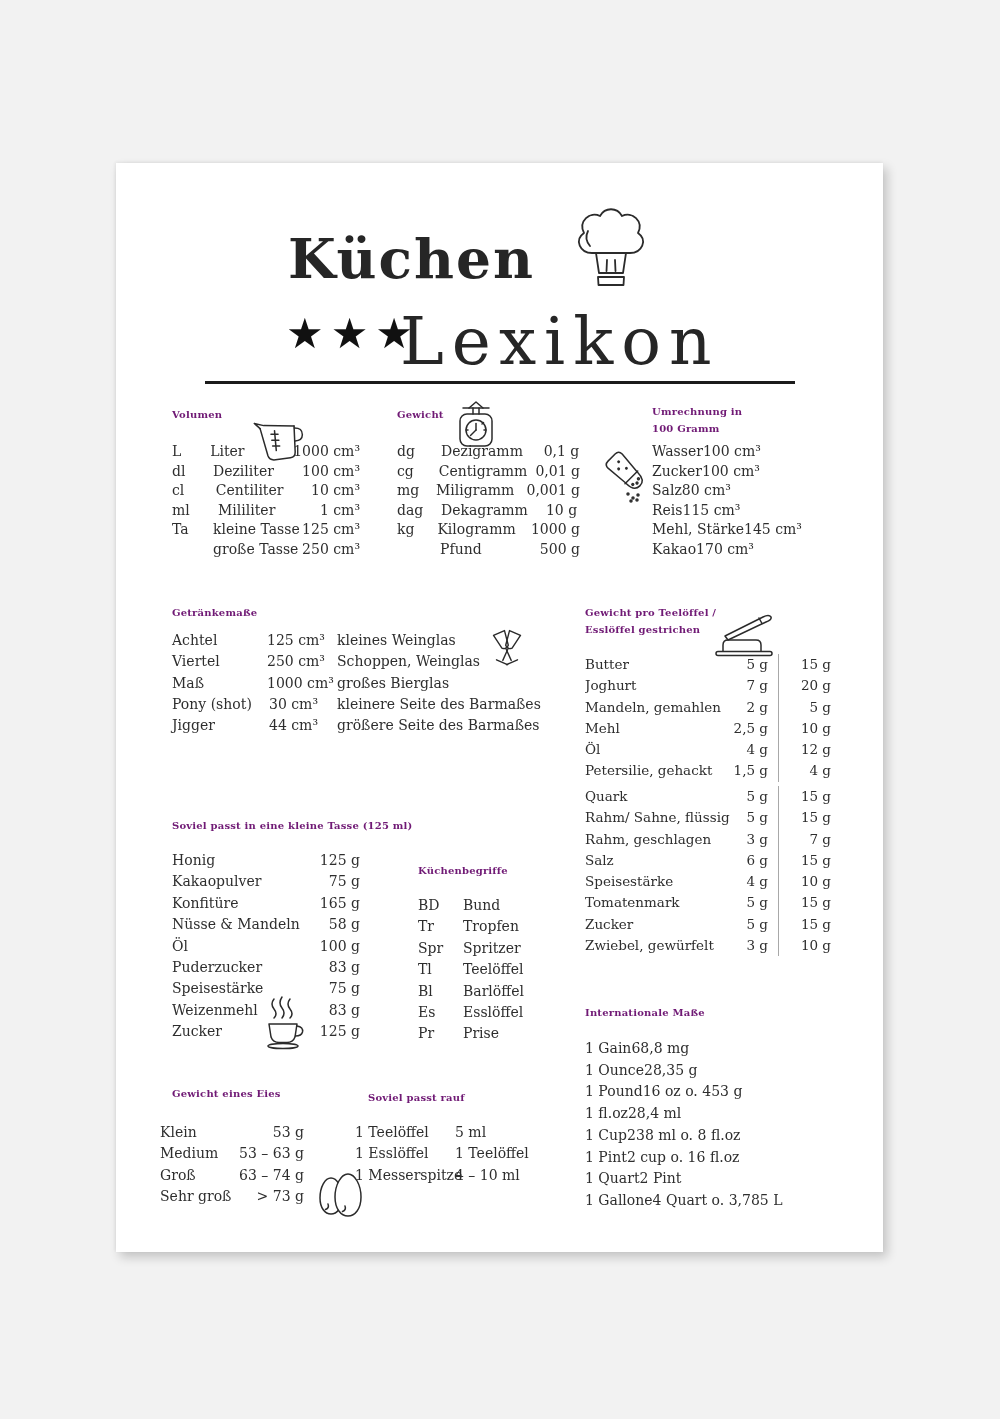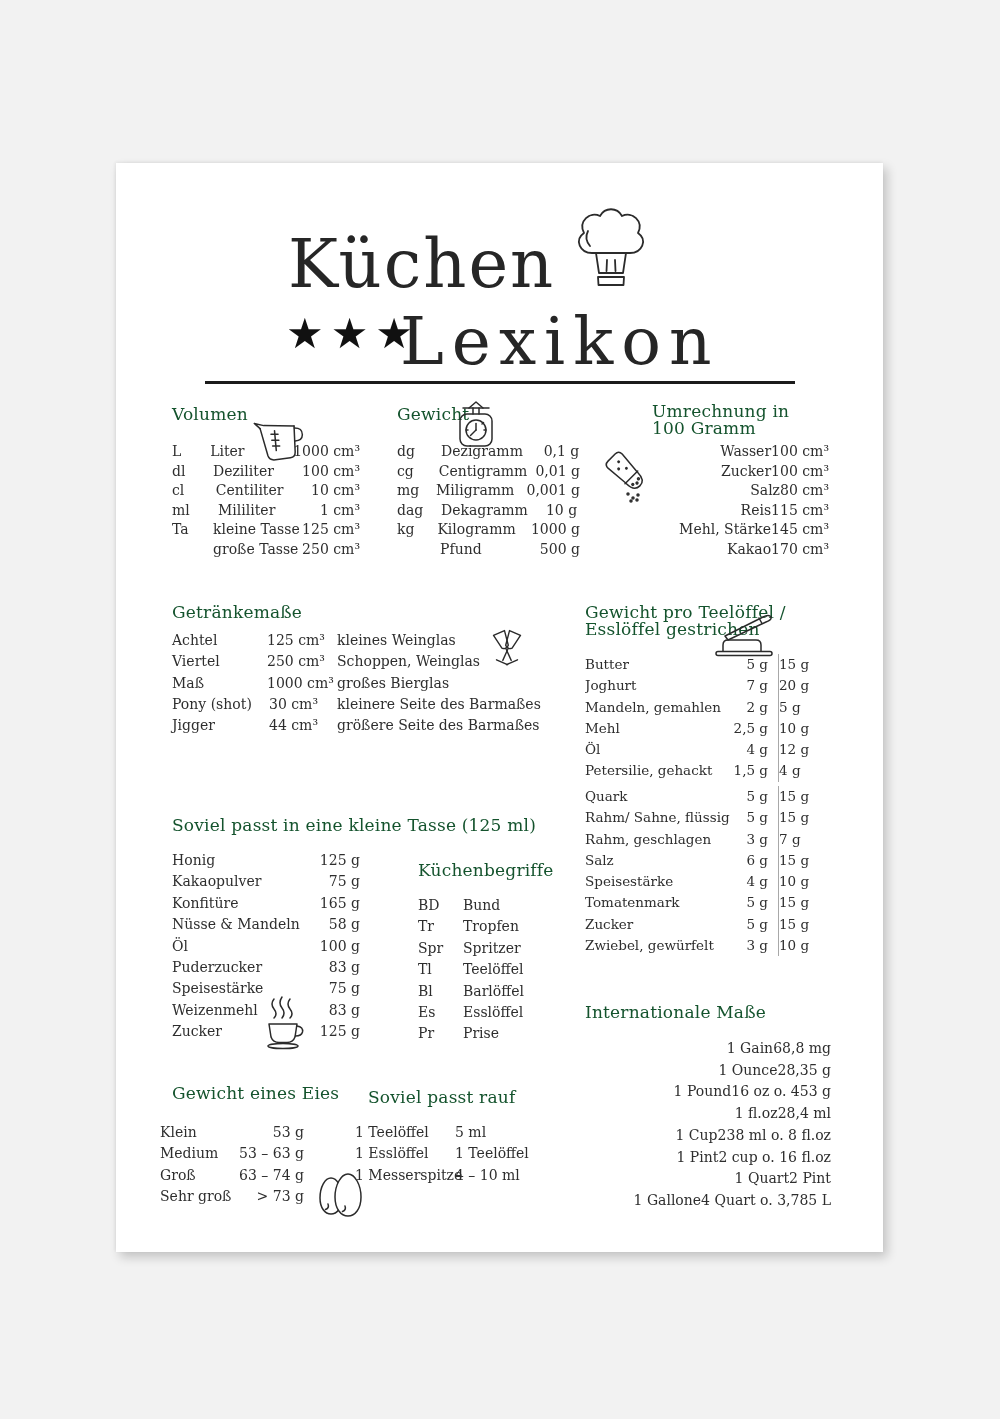--- a/index.html
+++ b/index.html
@@ -11,35 +11,35 @@
   }
   .page{
     position:absolute;left:116px;top:163px;width:767px;height:1089px;
     background:#ffffff;
     box-shadow:4px 5px 10px rgba(0,0,0,.20), -1px -1px 3px rgba(0,0,0,.06);
   }
   .abs{position:absolute}
   svg{display:block}
   
   .kuchen{
-    position:absolute;left:172px;top:68px;font-size:67px;line-height:1;
-    font-weight:normal;letter-spacing:2px;color:#262626;white-space:nowrap;
+    position:absolute;left:172px;top:68px;font-size:55px;line-height:1;
+    font-weight:bold;letter-spacing:2px;color:#262626;white-space:nowrap;
   }
   .hat{position:absolute;left:456px;top:44px}
   .stars{
     position:absolute;left:170px;top:150px;font-size:42px;line-height:1;
     letter-spacing:7px;color:#111;font-family:"DejaVu Sans",sans-serif;
   }
   .lexikon{
     position:absolute;left:284px;top:146px;font-size:66px;line-height:1;
     letter-spacing:8px;color:#262626;white-space:nowrap;
   }
   .rule{position:absolute;left:89px;top:218px;width:590px;height:3px;background:#1b1b1b}
   
-  .heading{font-weight:normal;font-size:17px;line-height:17px;color:#14532d;letter-spacing:.2px;white-space:nowrap}
+  .heading{font-weight:bold;font-size:10px;line-height:17px;color:#701a75;letter-spacing:.2px;white-space:nowrap}
   .tbl{font-size:14px;color:#2e2e2e}
   .row{display:flex;align-items:baseline;white-space:nowrap}
   .row span{white-space:nowrap}
   
   .r195 .row{line-height:19.5px}
   .r213 .row{line-height:21.3px}
   .r214 .row{line-height:21.4px}
   .r217 .row{line-height:21.7px}
   
   #volumen-h{left:56px;top:243px}
@@ -48,33 +48,33 @@
   .v-abbr{width:46px}.v-name{width:100px}.v-val{flex:1;text-align:right}
 
   #gewicht-h{left:281px;top:243px}
   #gewicht-icon{left:339px;top:236px}
   #gewicht-t{left:281px;top:279px;width:183px}
   .w-abbr{width:44px}.w-name{width:102px}.w-val{flex:1;text-align:center}
 
   #umrech-h{left:536px;top:240px}
   #umrech-icon{left:486px;top:284px}
   #umrech-t{left:536px;top:279px;width:177px}
-  .u-row{justify-content:flex-end}
+  .u-row{justify-content:flex-start}
 
   #getraenke-h{left:56px;top:441px}
   #glasses-icon{left:362px;top:463px}
   #getraenke-t{left:56px;top:467px;width:420px}
   .d-name{width:95px}.d-val{width:51px;text-align:right}.d-desc{margin-left:19px}
 
   #loeffel-h{left:469px;top:441px}
   #butter-icon{left:597px;top:446px}
   #loeffel-t1{left:469px;top:491px;width:246px}
   #loeffel-t2{left:469px;top:623px;width:246px}
   .l-name{flex:1;overflow:hidden}.l-v1{width:36px;text-align:right;margin-right:10px}
-  .l-v2{width:52px;border-left:1px solid #a8a8a8}
+  .l-v2{width:52px;text-align:right;border-left:1px solid #a8a8a8}
   #loeffel-t1 .row,#loeffel-t2 .row{font-size:13.5px}
 
   #tasse-h{left:56px;top:654px}
   #tasse-t{left:56px;top:687px;width:188px}
   .t-name{flex:1}.t-val{text-align:center}
   #cup-icon{left:146px;top:832px}
 
   #begriffe-h{left:302px;top:699px}
   #begriffe-t{left:302px;top:732px;width:140px}
   .b-abbr{width:45px}.b-name{flex:1}

